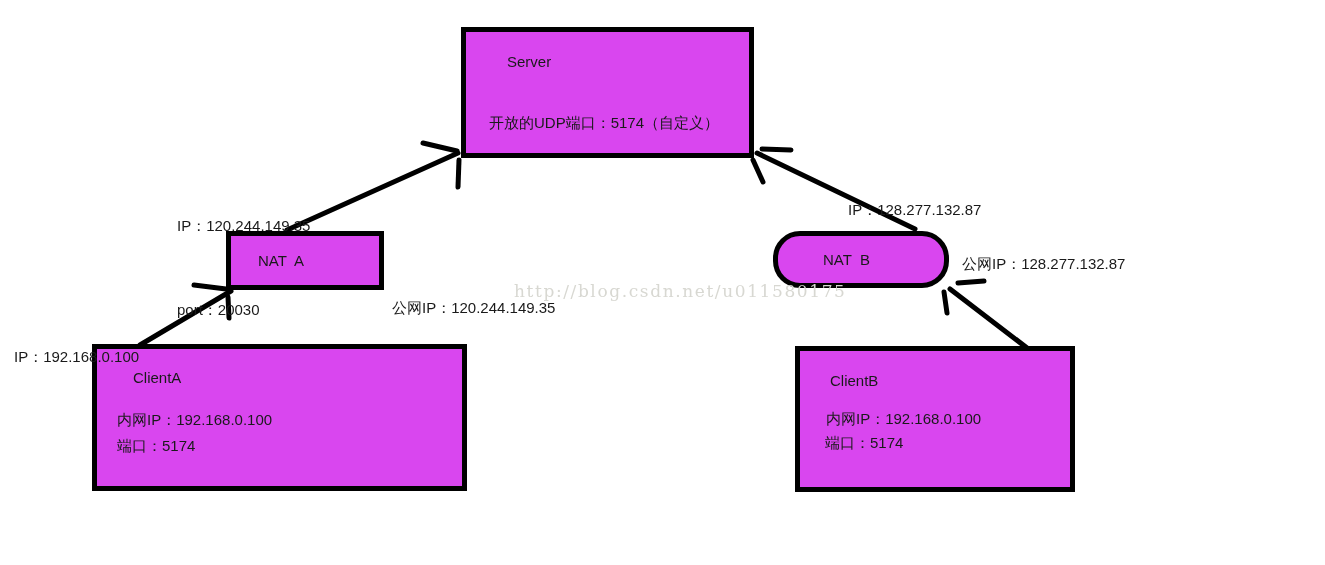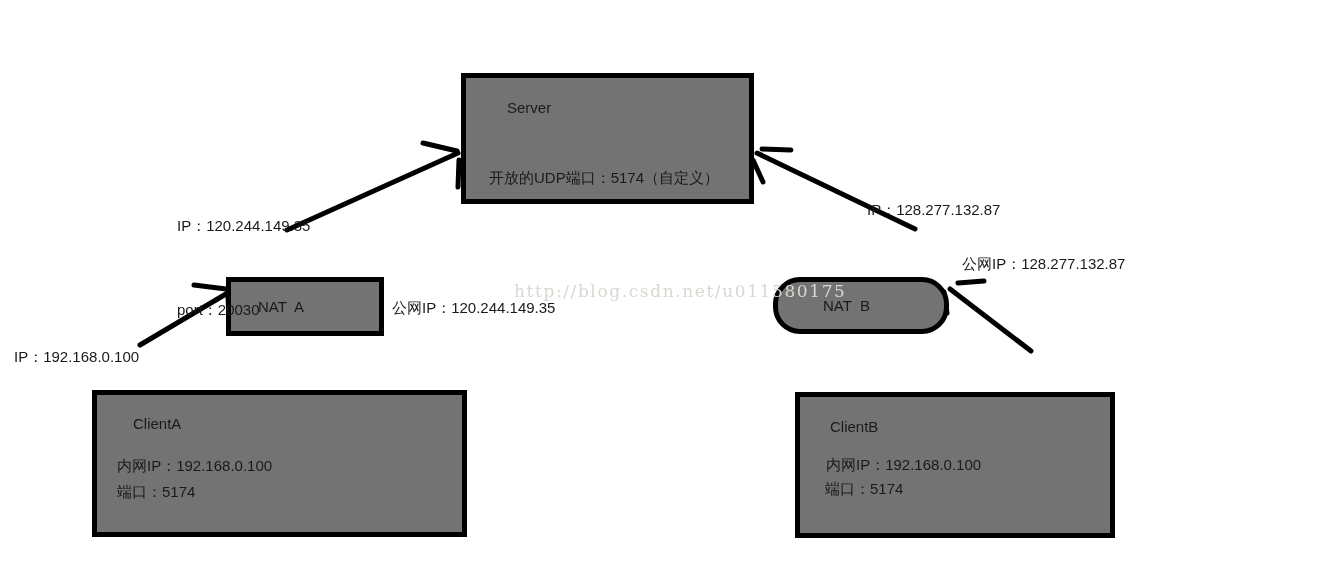--- a/index.html
+++ b/index.html
@@ -5,23 +5,22 @@
   html,body{margin:0;padding:0;background:#fff;}
   .stage{
     position:relative;width:1325px;height:565px;overflow:hidden;
     background:var(--color-background,#ffffff);
     font-family:"Liberation Sans","DejaVu Sans",sans-serif;
     font-size:15px;color:var(--color-text,#1a1a1a);
   }
   .wires{position:absolute;left:0;top:0;width:1325px;height:565px;}
   .wires line{stroke:var(--color-line,#000);stroke-width:5;stroke-linecap:round;}
   .box{
-    position:absolute;box-sizing:border-box;background:#737373;
+    position:absolute;box-sizing:border-box;background:#d946ef;
     border:5px solid var(--color-line,#000);
-    margin-top:46px;
   }
   .t{position:absolute;white-space:pre;}
   .ann{position:absolute;white-space:pre;line-height:28px;}
   .watermark{
     position:absolute;left:514px;top:281px;white-space:pre;
     font-family:"DejaVu Serif","Liberation Serif",serif;
     font-size:17px;letter-spacing:1.6px;
     color:var(--color-watermark,#d8d8d2);
   }
 </style>
@@ -48,49 +47,49 @@
     </g>
     <g>
       <line x1="1031" y1="351" x2="950" y2="289"></line>
       <line x1="958" y1="283" x2="984" y2="281"></line>
       <line x1="944" y1="292" x2="947" y2="313"></line>
     </g>
   </svg>
 
   <div class="box" style="left:461px;top:27px;width:293px;height:131px;">
     <div class="t" style="left:41px;top:21px;">Server</div>
-    <div class="t" style="left:23px;top:91px;text-align:center;">开放的UDP端口：5174（自定义）</div>
+    <div class="t" style="left:23px;top:82px;text-align:center;">开放的UDP端口：5174（自定义）</div>
   </div>
 
   <div class="box" style="left:226px;top:231px;width:158px;height:59px;padding-left:23px;">
     <div class="t" style="left:27px;top:16px;">NAT  A</div>
   </div>
 
   <div class="box" style="left:773px;top:231px;width:176px;height:57px;border-radius:27px;">
     <div class="t" style="left:45px;top:15px;">NAT  B</div>
   </div>
 
   <div class="box" style="left:92px;top:344px;width:375px;height:147px;">
     <div class="t" style="left:36px;top:20px;">ClientA</div>
     <div class="t" style="left:20px;top:62px;">内网IP：192.168.0.100</div>
     <div class="t" style="left:20px;top:88px;">端口：5174</div>
   </div>
 
-  <div class="box" style="left:795px;top:346px;width:320px;height:146px;">
+  <div class="box" style="left:795px;top:346px;width:280px;height:146px;">
     <div class="t" style="left:30px;top:21px;">ClientB</div>
     <div class="t" style="left:26px;top:59px;">内网IP：192.168.0.100</div>
     <div class="t" style="left:25px;top:83px;">端口：5174</div>
   </div>
 
   <div class="ann" style="left:177px;top:156px;">
     <div>IP：120.244.149.35</div>
     <div>port：20030</div>
   </div>
 
-  <div class="ann" style="left:848px;top:140px;margin-left:19px;">
+  <div class="ann" style="left:848px;top:140px;">
     <div>IP：128.277.132.87</div>
   </div>
 
   <div class="ann" style="left:14px;top:289px;line-height:27px;">
     <div>IP：192.168.0.100</div>
   </div>
 
   <div class="ann" style="left:392px;top:251px;margin-top:43px;">公网IP：120.244.149.35</div>
 
   <div class="ann" style="left:962px;top:250px;">公网IP：128.277.132.87</div>

